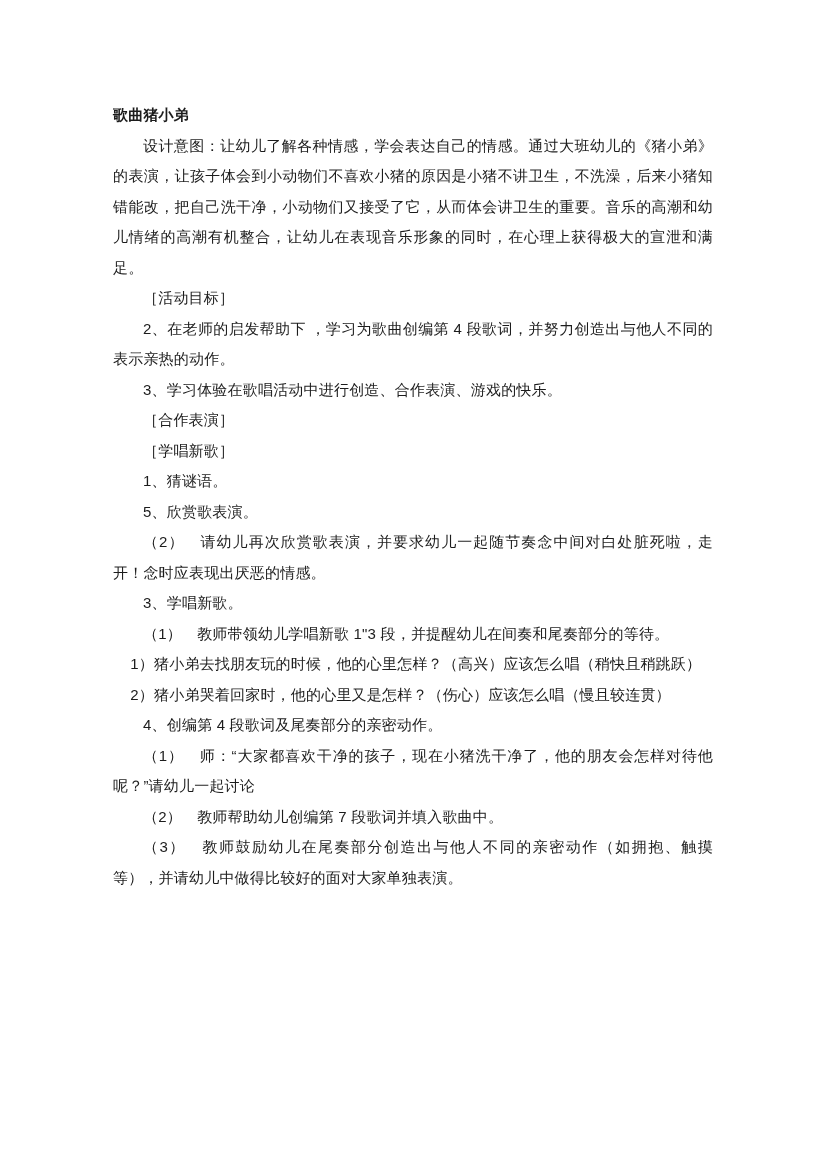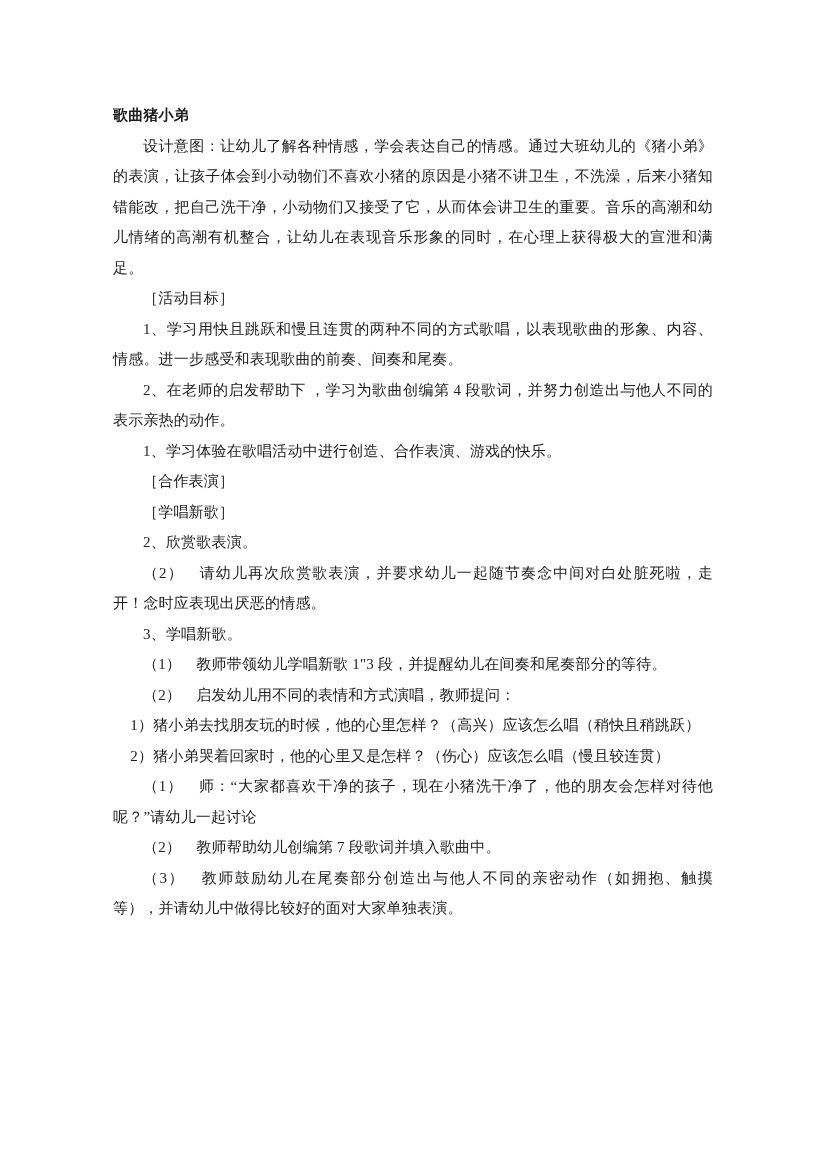--- a/index.html
+++ b/index.html
@@ -6,21 +6,21 @@
     margin: 0;
     padding: 0;
     background: #ffffff;
   }
   .page {
     position: relative;
     width: 827px;
     height: 1169px;
     background: #ffffff;
     overflow: hidden;
-    font-family: Liberation Serif, serif;
+    font-family: Liberation Sans, sans-serif;
   }
   .content {
     position: absolute;
     left: 113px;
     top: 100px;
     width: 600px;
   }
   .para {
     margin: 0;
     padding: 0;
@@ -41,29 +41,29 @@
   }
 </style>
 </head>
 <body>
 
 <div class="page">
   <div class="content">
     <p class="para title">歌曲猪小弟</p>
     <p class="para indent">设计意图：让幼儿了解各种情感，学会表达自己的情感。通过大班幼儿的《猪小弟》的表演，让孩子体会到小动物们不喜欢小猪的原因是小猪不讲卫生，不洗澡，后来小猪知错能改，把自己洗干净，小动物们又接受了它，从而体会讲卫生的重要。音乐的高潮和幼儿情绪的高潮有机整合，让幼儿在表现音乐形象的同时，在心理上获得极大的宣泄和满足。</p>
     <p class="para indent">［活动目标］</p>
-    <p class="para indent">1、学习用快且跳跃和慢且连贯的两种不同的方式歌唱，以表现歌曲的形象、内容、情感。进一步感受和表现歌曲的前奏、间奏和尾奏。</p>
     <p class="para indent">2、在老师的启发帮助下 ，学习为歌曲创编第 4 段歌词，并努力创造出与他人不同的表示亲热的动作。</p>
-    <p class="para indent">1、学习体验在歌唱活动中进行创造、合作表演、游戏的快乐。</p>
+    <p class="para indent">3、学习体验在歌唱活动中进行创造、合作表演、游戏的快乐。</p>
     <p class="para indent">［合作表演］</p>
     <p class="para indent">［学唱新歌］</p>
-    <p class="para indent">2、欣赏歌表演。</p>
+    <p class="para indent">1、猜谜语。</p>
+    <p class="para indent">5、欣赏歌表演。</p>
     <p class="para indent">（2）　请幼儿再次欣赏歌表演，并要求幼儿一起随节奏念中间对白处脏死啦，走开！念时应表现出厌恶的情感。</p>
     <p class="para indent">3、学唱新歌。</p>
     <p class="para indent">（1）　教师带领幼儿学唱新歌 1"3 段，并提醒幼儿在间奏和尾奏部分的等待。</p>
-    <p class="para indent">（2）　启发幼儿用不同的表情和方式演唱，教师提问：</p>
     <p class="para sub">1）猪小弟去找朋友玩的时候，他的心里怎样？（高兴）应该怎么唱（稍快且稍跳跃）</p>
     <p class="para sub">2）猪小弟哭着回家时，他的心里又是怎样？（伤心）应该怎么唱（慢且较连贯）</p>
+    <p class="para indent">4、创编第 4 段歌词及尾奏部分的亲密动作。</p>
     <p class="para indent">（1）　师：“大家都喜欢干净的孩子，现在小猪洗干净了，他的朋友会怎样对待他呢？”请幼儿一起讨论</p>
     <p class="para indent">（2）　教师帮助幼儿创编第 7 段歌词并填入歌曲中。</p>
     <p class="para indent">（3）　教师鼓励幼儿在尾奏部分创造出与他人不同的亲密动作（如拥抱、触摸等），并请幼儿中做得比较好的面对大家单独表演。</p>
   </div>
 </div>
 
 </body></html>

